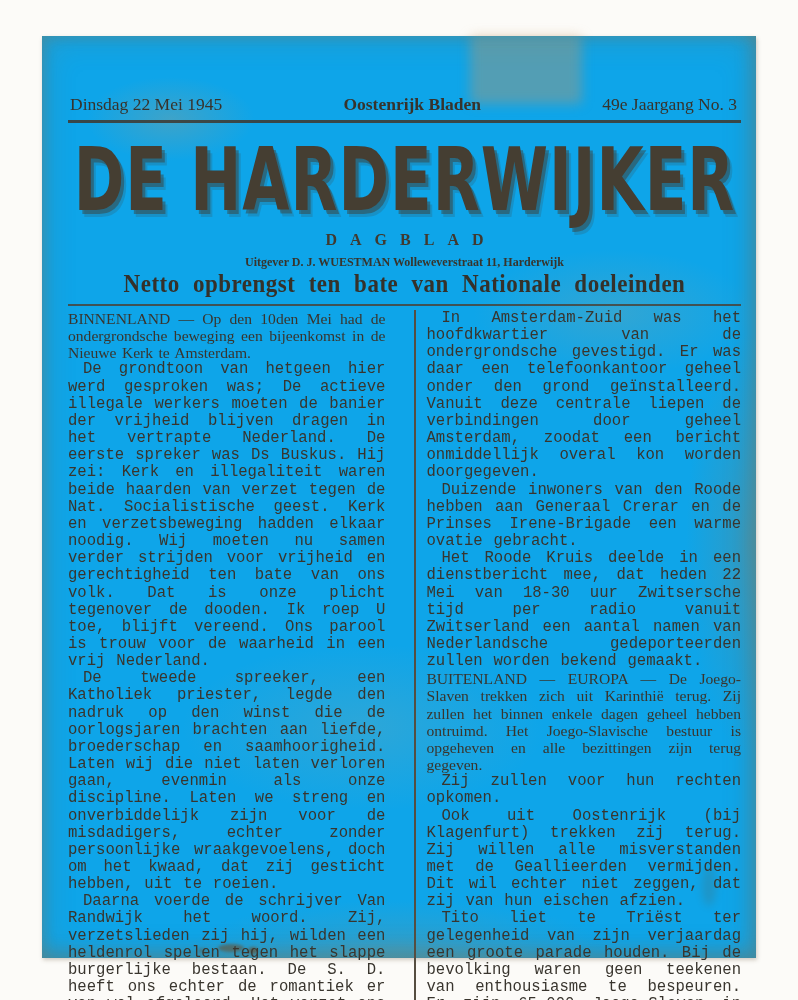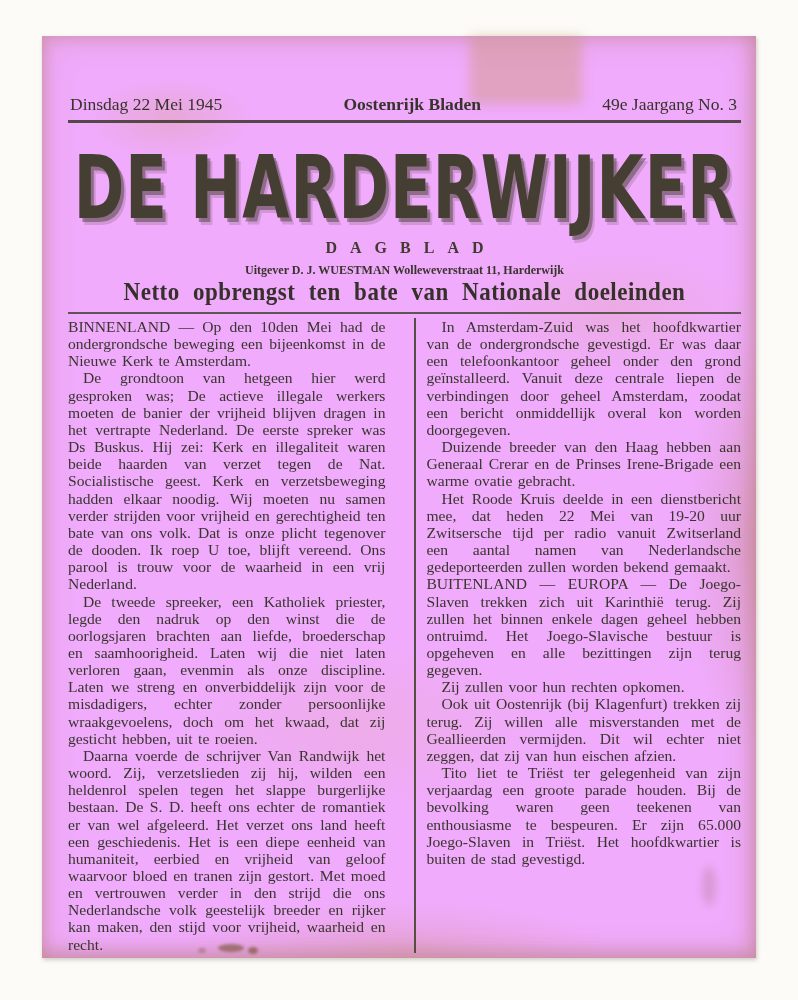--- a/index.html
+++ b/index.html
@@ -4,21 +4,21 @@
 <style>
   html,body{margin:0;padding:0;}
   body{
     width:798px;height:1000px;position:relative;overflow:hidden;
     background:#fcfbf8;
     font-family:"Liberation Serif", serif;
   }
   
   .paper{
     position:absolute;left:42px;top:36px;width:714px;height:922px;
-    background:#f0abfc;
+    background:#0ea5e9;
     box-shadow:
       inset 0 0 34px rgba(156,104,52,.22),
       inset -5px -7px 16px rgba(146,94,46,.25),
       inset 4px 4px 12px rgba(160,110,60,.14),
       1px 2px 4px rgba(80,60,30,.25);
   }
   .paper::before{ 
     content:"";position:absolute;inset:0;pointer-events:none;
     background:
       radial-gradient(ellipse 120px 60px at 18% 9%, rgba(205,158,104,.25), transparent 70%),
@@ -38,21 +38,21 @@
   .blob4{left:660px;top:830px;width:14px;height:40px;opacity:.18;filter:blur(4px);}
 
   
   .content{position:absolute;left:26px;top:58px;width:673px;}
   .dateline{
     display:flex;justify-content:space-between;align-items:baseline;
     font-size:17.5px;color:#37332c;padding:0 4px 0 2px;
   }
   .dateline .edition{font-weight:bold;}
   .rule-thick{border-top:3px solid #3f3a32;margin-top:5px;opacity:.88;}
-  .masthead-wrap{height:96px;position:relative;margin-top:12px;}
+  .masthead-wrap{height:96px;position:relative;margin-top:4px;}
   .masthead{
     position:absolute;left:0;right:0;top:2px;text-align:center;white-space:nowrap;
     font-family:"DejaVu Sans", sans-serif;font-weight:bold;
     font-size:61px;letter-spacing:1px;color:#453e32;
     transform:scaleY(1.42);transform-origin:center top;
     text-shadow:3px 3px 0 rgba(64,57,45,.45), 5px 5px 0 rgba(64,57,45,.18);
   }
   .dagblad{
     text-align:center;font-size:16px;font-weight:bold;color:#403a30;
     letter-spacing:13px;margin-top:8px;text-indent:13px;
@@ -68,21 +68,21 @@
   .rule-thin{border-top:2px solid #49433a;margin-top:6px;opacity:.85;}
 
   .columns{display:flex;margin-top:4px;gap:20px;}
   .col{width:50%;box-sizing:border-box;}
   .col-left{padding-right:9px;}
   .col-right{border-left:2px solid #564e41;padding-left:10px;}
   .col p{
     margin:0;font-size:15.6px;line-height:17.15px;text-align:justify;
     color:#39352e;word-spacing:1.5px;
   }
-  .col p.indent{text-indent:15px;}
+  .col p.indent{text-indent:15px;font-family:Liberation Mono, monospace;}
 </style>
 </head>
 <body>
 
 <div class="paper">
   <div class="stain-stamp"></div>
   <div class="stain-blob blob1"></div>
   <div class="stain-blob blob2"></div>
   <div class="stain-blob blob3"></div>
   <div class="stain-blob blob4"></div>
@@ -105,22 +105,22 @@
 
     <div class="columns">
       <div class="col col-left">
           <p class="lead">BINNENLAND — Op den 10den Mei had de ondergrondsche beweging een bijeenkomst in de Nieuwe Kerk te Amsterdam.</p>
           <p class="indent">De grondtoon van hetgeen hier werd gesproken was; De actieve illegale werkers moeten de banier der vrijheid blijven dragen in het vertrapte Nederland. De eerste spreker was Ds Buskus. Hij zei: Kerk en illegaliteit waren beide haarden van verzet tegen de Nat. Socialistische geest. Kerk en verzetsbeweging hadden elkaar noodig. Wij moeten nu samen verder strijden voor vrijheid en gerechtigheid ten bate van ons volk. Dat is onze plicht tegenover de dooden. Ik roep U toe, blijft vereend. Ons parool is trouw voor de waarheid in een vrij Nederland.</p>
           <p class="indent">De tweede spreeker, een Katholiek priester, legde den nadruk op den winst die de oorlogsjaren brachten aan liefde, broederschap en saamhoorigheid. Laten wij die niet laten verloren gaan, evenmin als onze discipline. Laten we streng en onverbiddelijk zijn voor de misdadigers, echter zonder persoonlijke wraakgevoelens, doch om het kwaad, dat zij gesticht hebben, uit te roeien.</p>
           <p class="indent">Daarna voerde de schrijver Van Randwijk het woord. Zij, verzetslieden zij hij, wilden een heldenrol spelen tegen het slappe burgerlijke bestaan. De S. D. heeft ons echter de romantiek er van wel afgeleerd. Het verzet ons land heeft een geschiedenis. Het is een diepe eenheid van humaniteit, eerbied en vrijheid van geloof waarvoor bloed en tranen zijn gestort. Met moed en vertrouwen verder in den strijd die ons Nederlandsche volk geestelijk breeder en rijker kan maken, den stijd voor vrijheid, waarheid en recht.</p>
         </div>
       <div class="col col-right">
           <p class="indent">In Amsterdam-Zuid was het hoofdkwartier van de ondergrondsche gevestigd. Er was daar een telefoonkantoor geheel onder den grond geïnstalleerd. Vanuit deze centrale liepen de verbindingen door geheel Amsterdam, zoodat een bericht onmiddellijk overal kon worden doorgegeven.</p>
-          <p class="indent">Duizende breeder van den Haag hebben aan Generaal Crerar en de Prinses Irene-Brigade een warme ovatie gebracht.</p>
-          <p class="indent">Het Roode Kruis deelde in een dienstbericht mee, dat heden 22 Mei van 19-20 uur Zwitsersche tijd per radio vanuit Zwitserland een aantal namen van Nederlandsche gedeporteerden zullen worden bekend gemaakt.</p>
+          <p class="indent">Duizende inwoners van den Roode hebben aan Generaal Crerar en de Prinses Irene-Brigade een warme ovatie gebracht.</p>
+          <p class="indent">Het Roode Kruis deelde in een dienstbericht mee, dat heden 22 Mei van 18-30 uur Zwitsersche tijd per radio vanuit Zwitserland een aantal namen van Nederlandsche gedeporteerden zullen worden bekend gemaakt.</p>
           <p class="lead">BUITENLAND — EUROPA — De Joego-Slaven trekken zich uit Karinthië terug. Zij zullen het binnen enkele dagen geheel hebben ontruimd. Het Joego-Slavische bestuur is opgeheven en alle bezittingen zijn terug gegeven.</p>
           <p class="indent">Zij zullen voor hun rechten opkomen.</p>
           <p class="indent">Ook uit Oostenrijk (bij Klagenfurt) trekken zij terug. Zij willen alle misverstanden met de Geallieerden vermijden. Dit wil echter niet zeggen, dat zij van hun eischen afzien.</p>
           <p class="indent">Tito liet te Triëst ter gelegenheid van zijn verjaardag een groote parade houden. Bij de bevolking waren geen teekenen van enthousiasme te bespeuren. Er zijn 65.000 Joego-Slaven in Triëst. Het hoofdkwartier is buiten de stad gevestigd.</p>
         </div>
     </div>
   </div>
 </div>
 
 </body></html>

